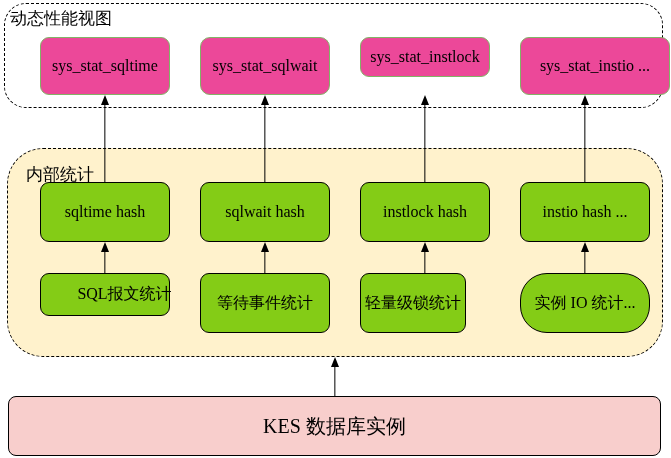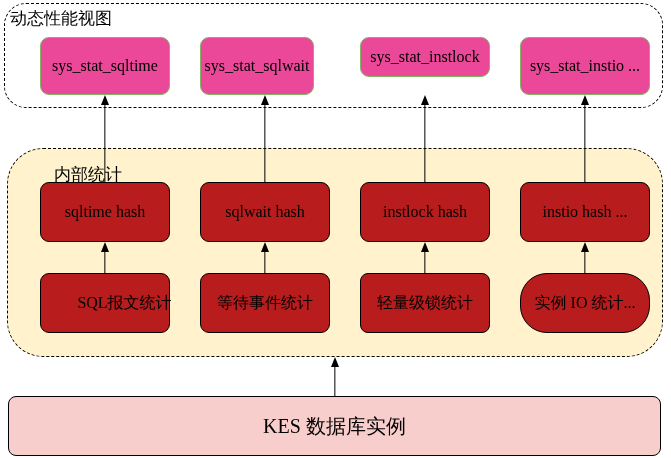--- a/index.html
+++ b/index.html
@@ -28,21 +28,21 @@
     text-align:center;
     font-size:16px;
     white-space:nowrap;
   }
   .view-node{
     background:#ec4899;
     border:1px solid #82b366;
     border-radius:9px;
   }
   .hash-node,.stat-node{
-    background:#b91c1c;
+    background:#84cc16;
     border:1px solid #000000;
     border-radius:9px;
   }
   .top-container{
     background:#ffffff;
     border-radius:22px;
   }
   .mid-container{
     background:#fff2cc;
     border-radius:36px;
@@ -79,35 +79,35 @@
 </style>
 </head>
 <body>
 
 <div class="canvas">
 
   <div class="container top-container" style="left:4px;top:3px;width:659px;height:105px;"></div>
   <div class="container-label" style="left:10px;top:7px;">动态性能视图</div>
 
   <div class="node view-node" style="left:40px;top:37px;width:130px;height:58px;">sys_stat_sqltime</div>
-  <div class="node view-node" style="left:200px;top:37px;width:114px;height:58px;">sys_stat_sqlwait</div>
+  <div class="node view-node" style="left:200px;top:37px;width:130px;height:58px;border-radius:10px;">sys_stat_sqlwait</div>
   <div class="node view-node" style="left:360px;top:37px;width:130px;height:40px;">sys_stat_instlock</div>
-  <div class="node view-node" style="left:520px;top:37px;width:130px;height:58px;">sys_stat_instio ...</div>
+  <div class="node view-node" style="left:520px;top:37px;width:150px;height:58px;">sys_stat_instio ...</div>
 
   <div class="container mid-container" style="left:7px;top:148px;width:656px;height:209px;"></div>
-  <div class="container-label" style="left:26px;top:163px;margin-left:28px;">内部统计</div>
+  <div class="container-label" style="left:26px;top:163px;">内部统计</div>
 
   <div class="node hash-node" style="left:40px;top:182px;width:130px;height:60px;">sqltime hash</div>
   <div class="node hash-node" style="left:200px;top:182px;width:130px;height:60px;">sqlwait hash</div>
   <div class="node hash-node" style="left:360px;top:182px;width:130px;height:60px;">instlock hash</div>
   <div class="node hash-node" style="left:520px;top:182px;width:130px;height:60px;">instio hash ...</div>
 
-  <div class="node stat-node" style="left:40px;top:273px;width:130px;height:60px;padding-left:39px;">SQL报文统计</div>
+  <div class="node stat-node" style="left:40px;top:273px;width:130px;height:43px;padding-left:39px;">SQL报文统计</div>
   <div class="node stat-node" style="left:200px;top:273px;width:130px;height:60px;text-align:center;">等待事件统计</div>
-  <div class="node stat-node" style="left:360px;top:273px;width:130px;height:60px;border-radius:8px;">轻量级锁统计</div>
+  <div class="node stat-node" style="left:360px;top:273px;width:106px;height:60px;">轻量级锁统计</div>
   <div class="node stat-node" style="left:520px;top:273px;width:130px;height:60px;border-radius:27px;">实例 IO 统计...</div>
 
   <div class="instance-node" style="left:8px;top:396px;width:653px;height:60px;">KES 数据库实例</div>
 
   <div class="arrow" style="left:99px;top:95px;height:87px;">
       <div class="head"></div>
       <div class="line"></div>
     </div>
   <div class="arrow" style="left:259px;top:95px;height:87px;">
       <div class="head"></div>

